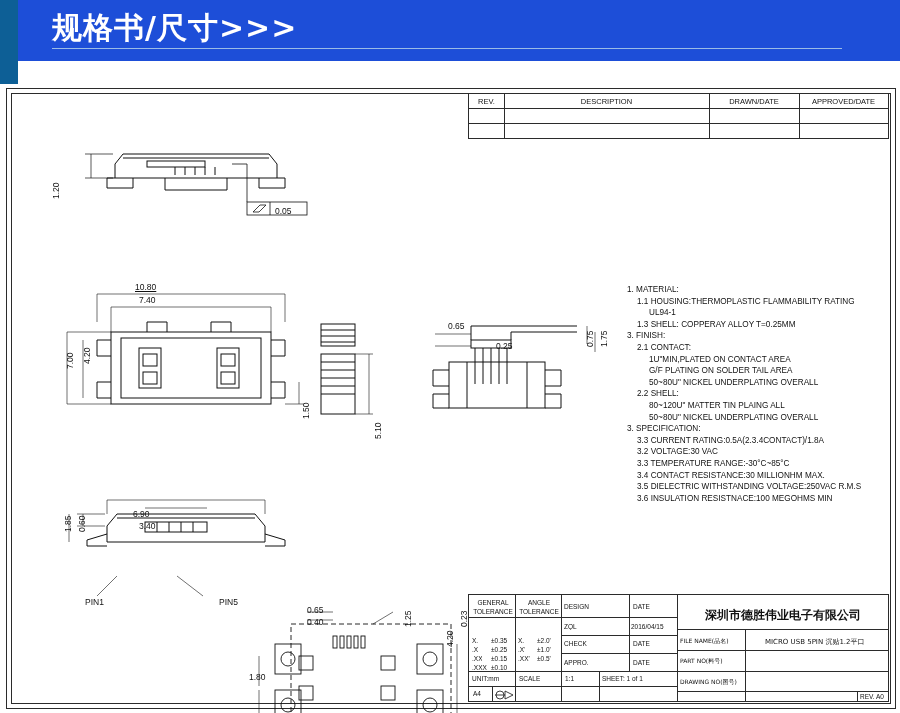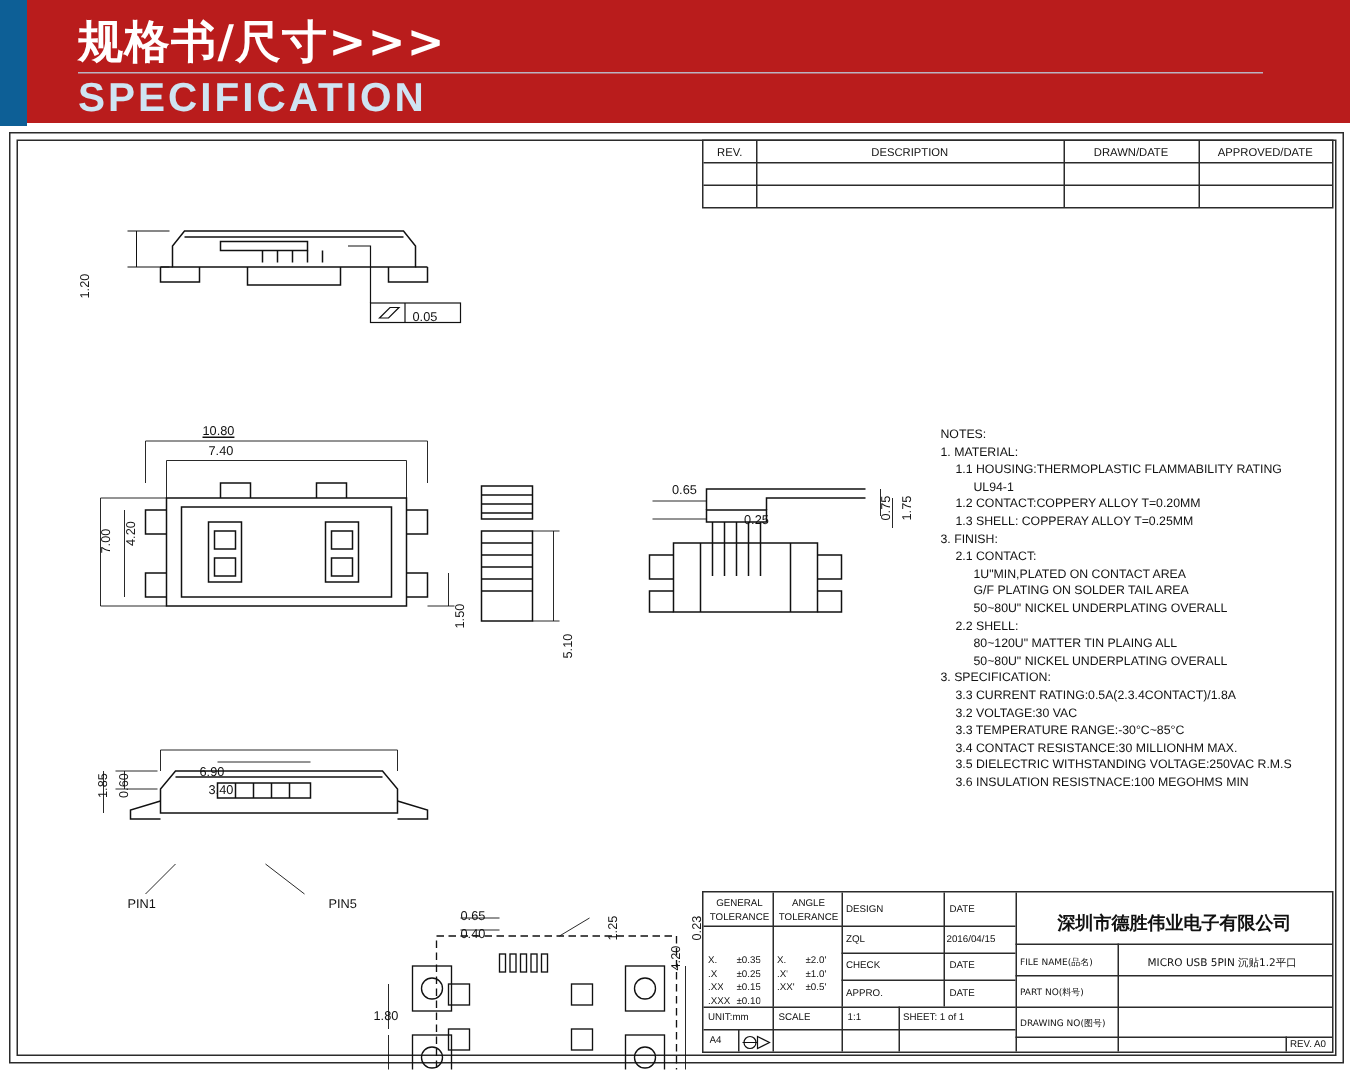--- a/index.html
+++ b/index.html
@@ -3,22 +3,22 @@
 <meta charset="utf-8">
 <style>
   html,body{margin:0;padding:0;}
   body{
     width:900px;height:713px;background:#ffffff;
     font-family:"Liberation Sans", sans-serif;
     color:#111;overflow:hidden;position:relative;
   }
   
   .header{
-    position:absolute;left:0;top:0;width:900px;height:82px;
-    background:#b91c1c;
+    position:absolute;left:0;top:0;width:900px;height:61px;
+    background:#1d4ed8;
   }
   .header .accent{
     position:absolute;left:0;top:0;width:18px;height:84px;background:#0d5f96;
   }
   .header .cn{
     position:absolute;left:52px;top:8px;
     font-size:30px;font-weight:bold;color:#ffffff;letter-spacing:1px;
     font-family:"DejaVu Sans", sans-serif;
   }
   .header .rule{
@@ -74,21 +74,20 @@
   
   svg{position:absolute;left:0;top:0;overflow:visible;}
 </style>
 </head>
 <body>
 
 <div class="header">
   <div class="accent"></div>
   <div class="cn">规格书/尺寸&gt;&gt;&gt;</div>
   <div class="rule"></div>
-  <div class="en">SPECIFICATION</div>
 </div>
 
 <div class="sheet">
   <div class="inner-frame"></div>
 
   <div class="rev-table">
 
     <div class="hline" style="left:0;top:14px;width:419px;"></div>
     <div class="hline" style="left:0;top:29px;width:419px;"></div>
 
@@ -285,25 +284,23 @@
     </g>
   </svg>
   <div class="dim" style="left:300px;top:516px;">0.65</div>
   <div class="dim" style="left:300px;top:528px;">0.40</div>
   <div class="dim rot" style="left:396px;top:538px;">1.25</div>
   <div class="dim rot" style="left:452px;top:538px;">0.23</div>
   <div class="dim rot" style="left:438px;top:558px;">4.20</div>
   <div class="dim" style="left:242px;top:583px;">1.80</div>
 
   <div class="notes">
-    <div>NOTES:</div>
     <div class="l0">1. MATERIAL:</div>
     <div class="l1">1.1 HOUSING:THERMOPLASTIC FLAMMABILITY RATING</div>
     <div class="l2">UL94-1</div>
-    <div class="l1">1.2 CONTACT:COPPERY ALLOY T=0.20MM</div>
     <div class="l1">1.3 SHELL: COPPERAY ALLOY T=0.25MM</div>
     <div class="l0">3. FINISH:</div>
     <div class="l1">2.1 CONTACT:</div>
     <div class="l2">1U"MIN,PLATED ON CONTACT AREA</div>
     <div class="l2">G/F PLATING ON SOLDER TAIL AREA</div>
     <div class="l2">50~80U" NICKEL UNDERPLATING OVERALL</div>
     <div class="l1">2.2 SHELL:</div>
     <div class="l2">80~120U" MATTER TIN PLAING ALL</div>
     <div class="l2">50~80U" NICKEL UNDERPLATING OVERALL</div>
     <div class="l0">3. SPECIFICATION:</div>

